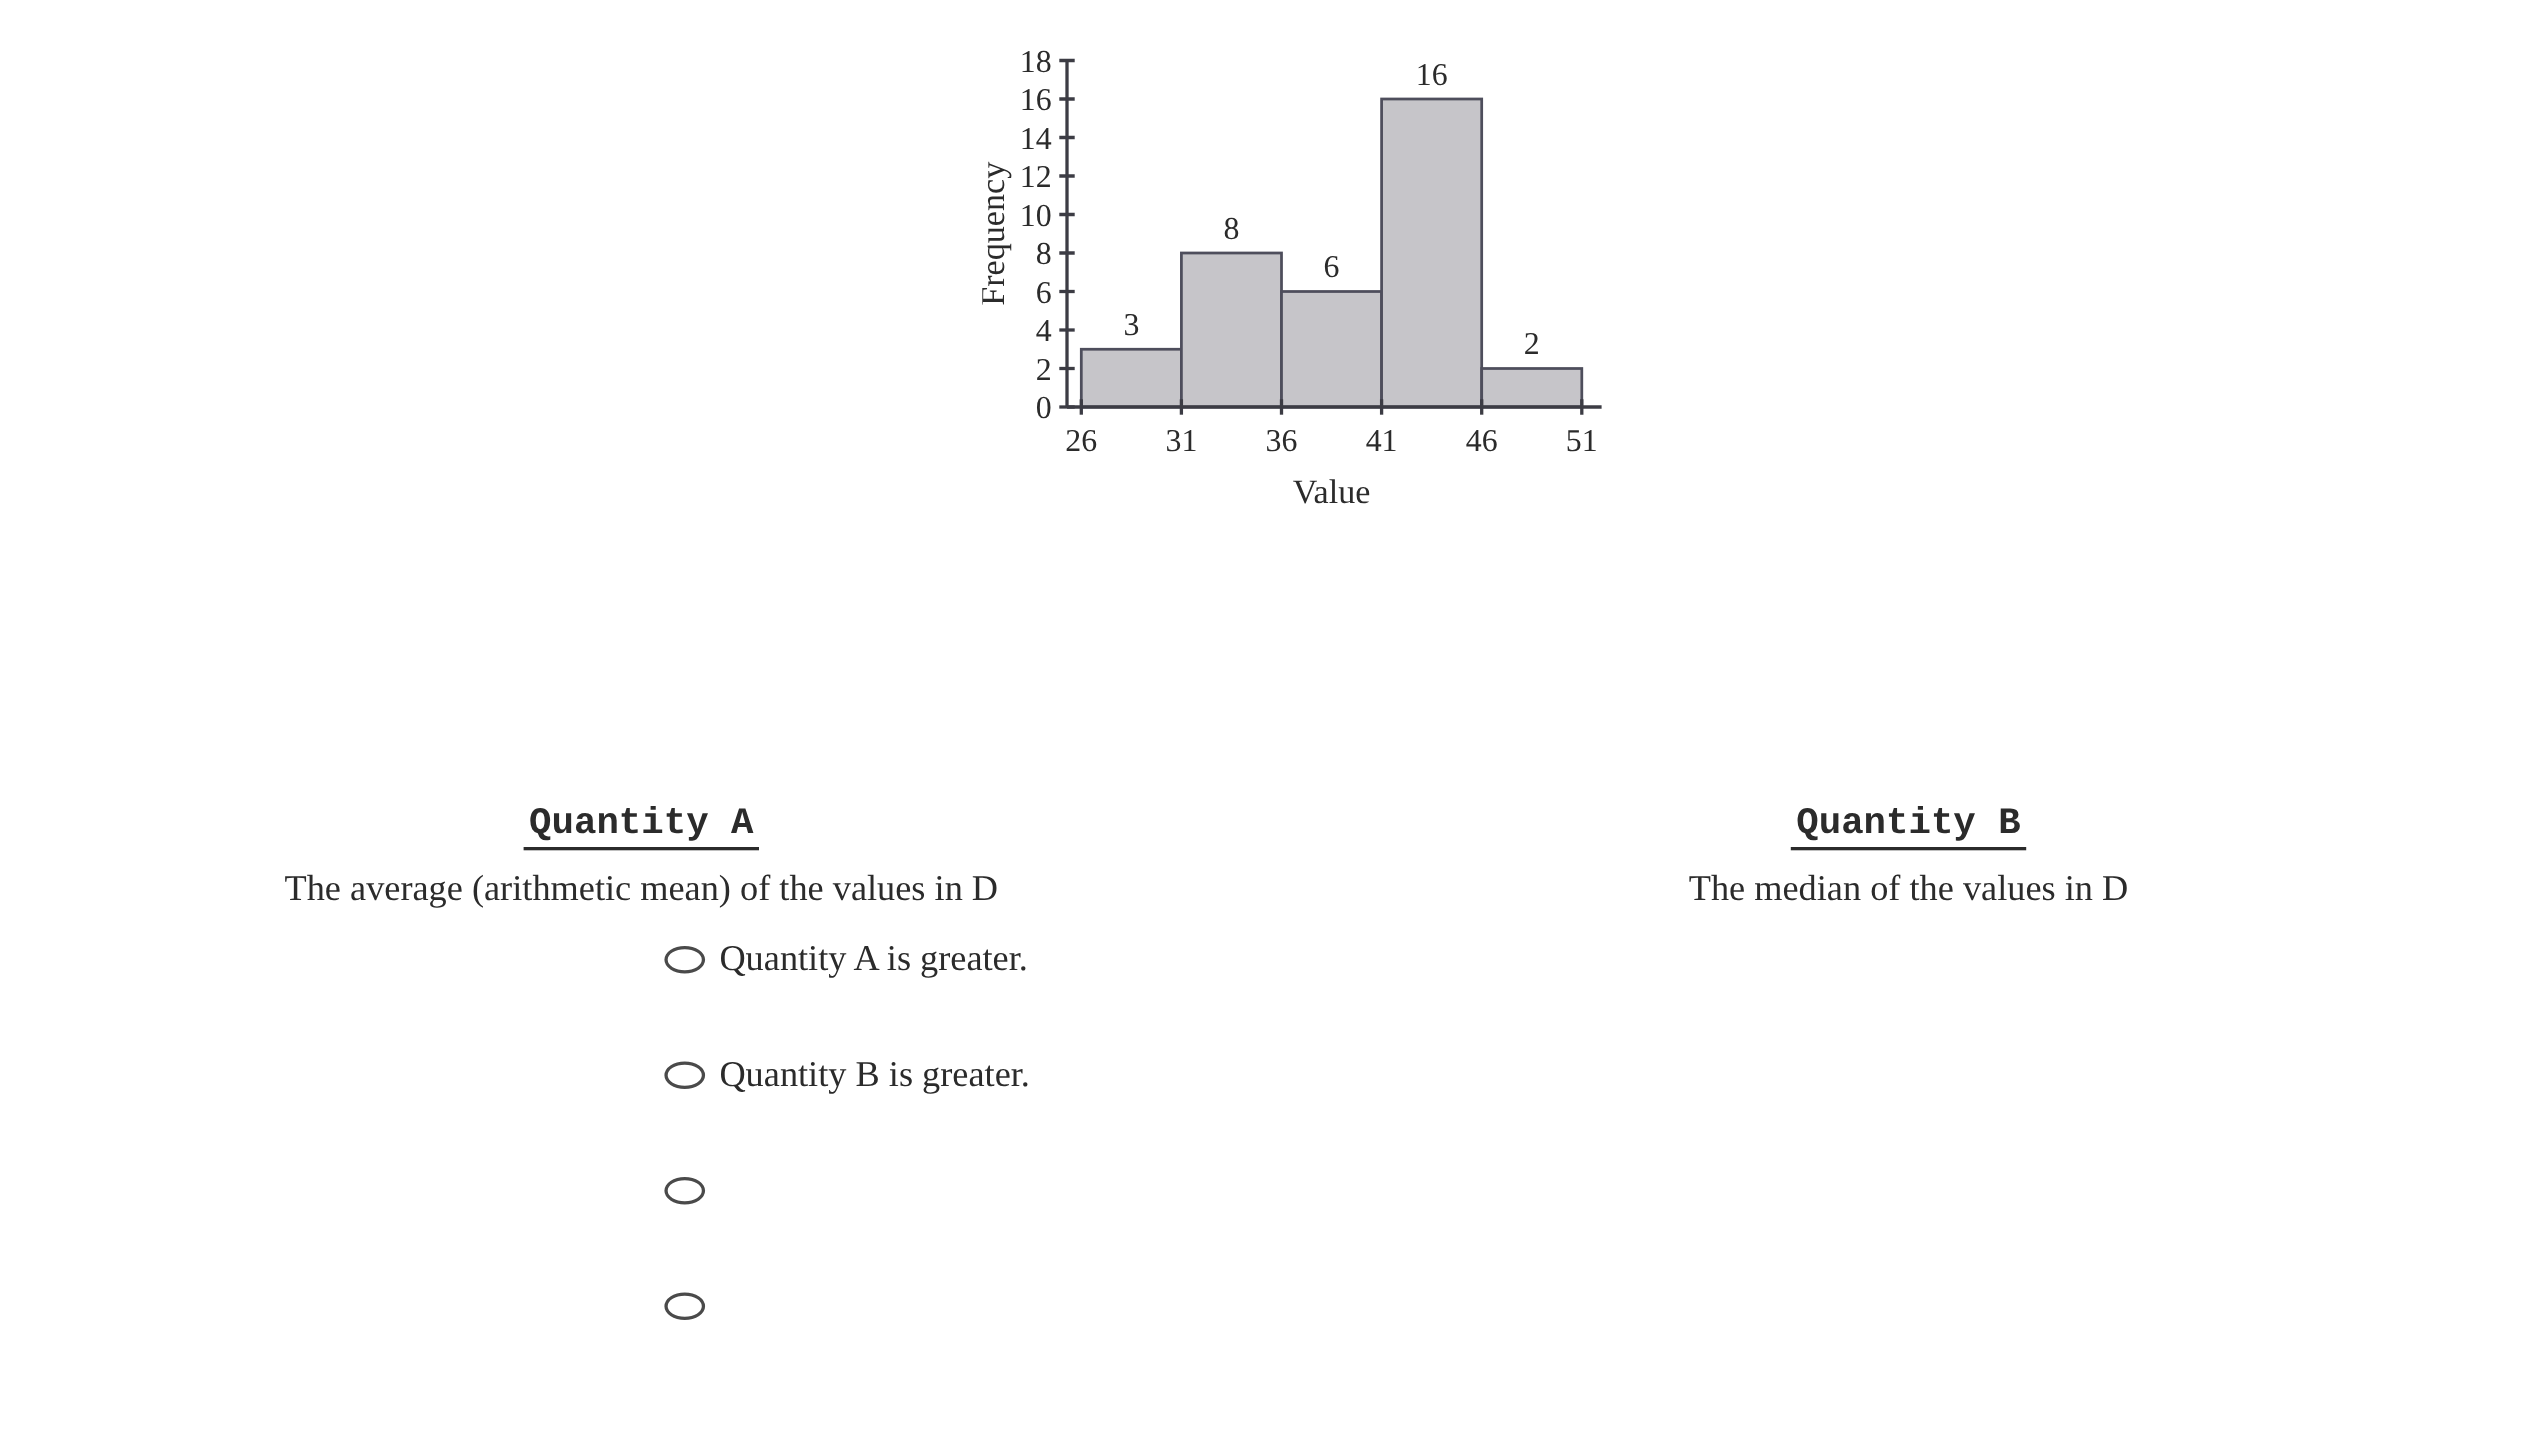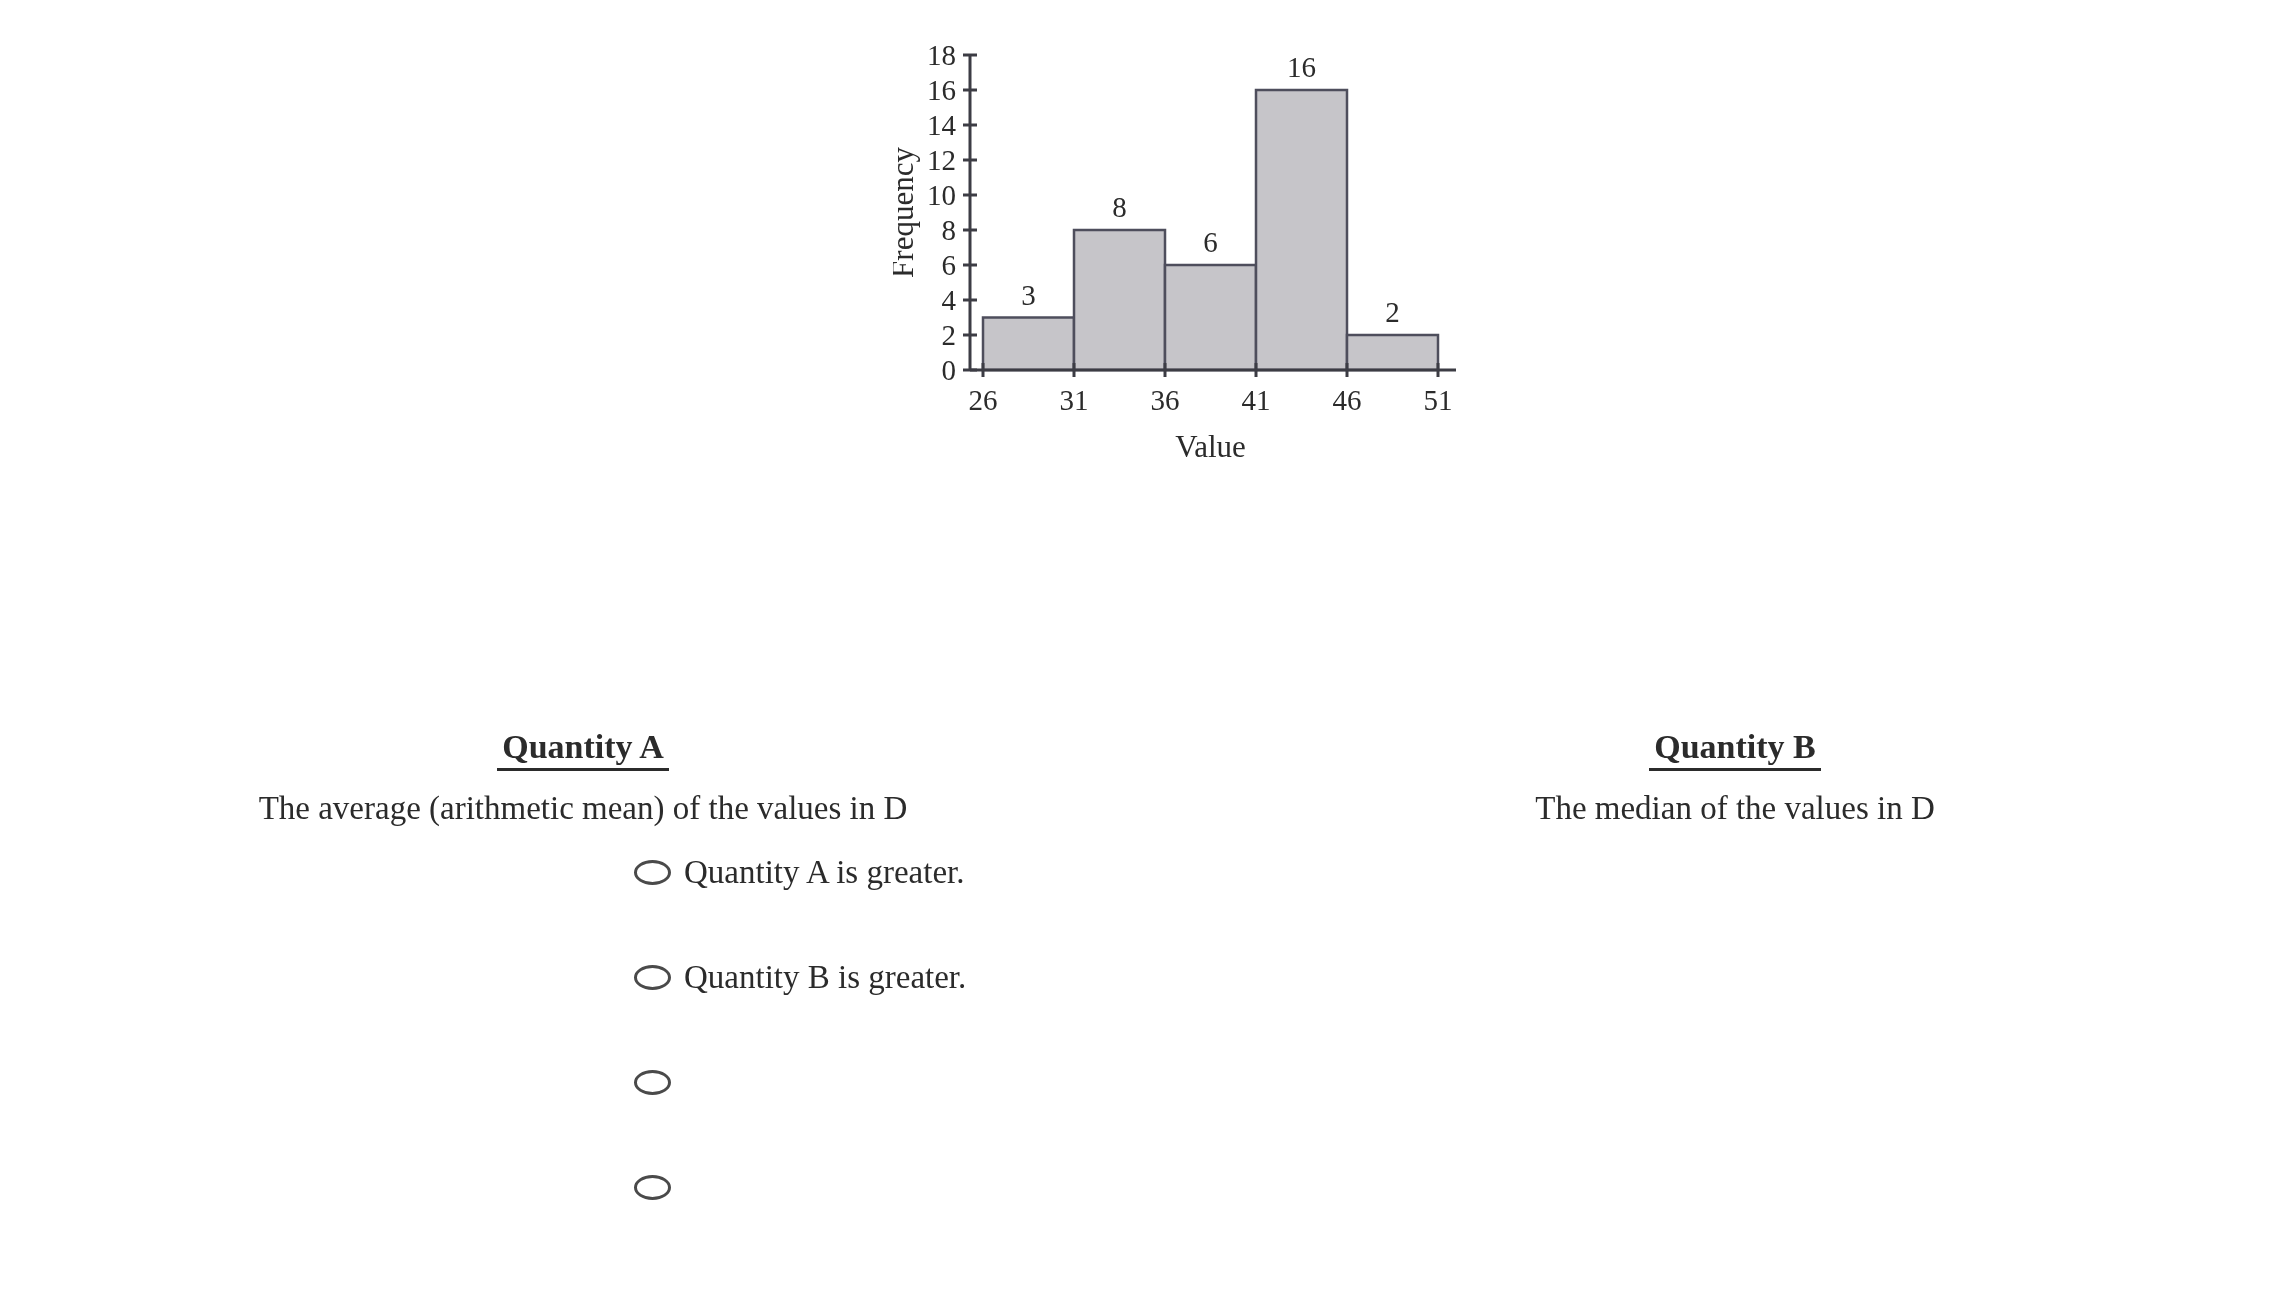--- a/index.html
+++ b/index.html
@@ -35,30 +35,31 @@
   }
   .qheader {
     top: 728px;
     font-size: 34px;
     font-weight: bold;
   }
   .qheader .underlined {
     display: inline-block;
     border-bottom: 3px solid #2b2b2b;
     padding: 0 5px 2px 5px;
+    font-family: Liberation Mono, monospace;
   }
   .qdesc {
     top: 790px;
     font-size: 33px;
   }
   .col-a { left: 203px; }
   .col-b { left: 1355px; }
   .option {
     position: absolute;
-    left: 634px;
+    left: 604px;
     height: 44px;
     display: flex;
     align-items: center;
     cursor: pointer;
     text-align: center;
   }
   .radio {
     display: inline-block;
     width: 37px; height: 25px;
     border: 3px solid #4a4a4a;

